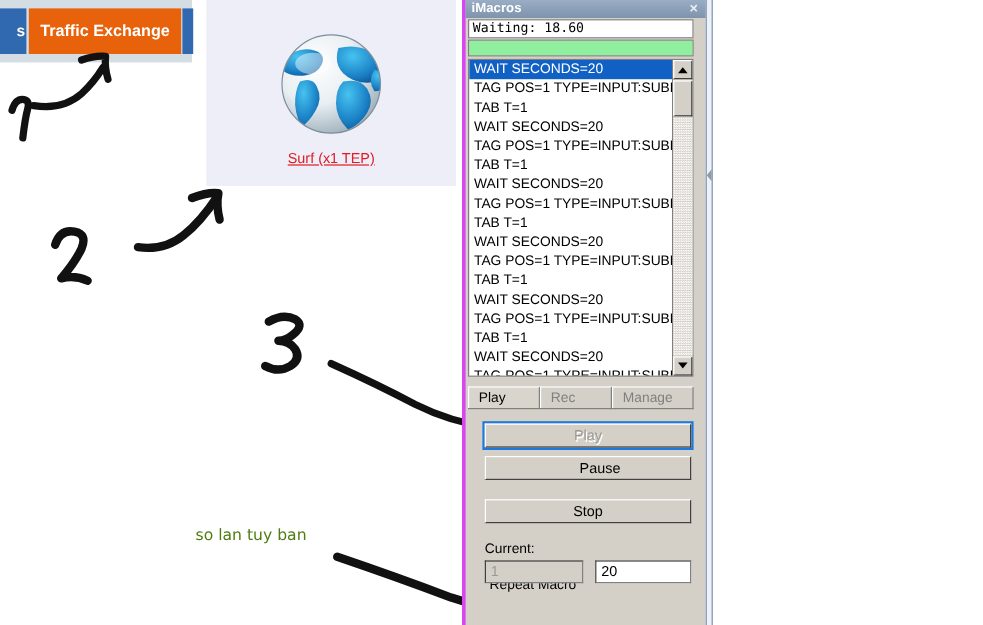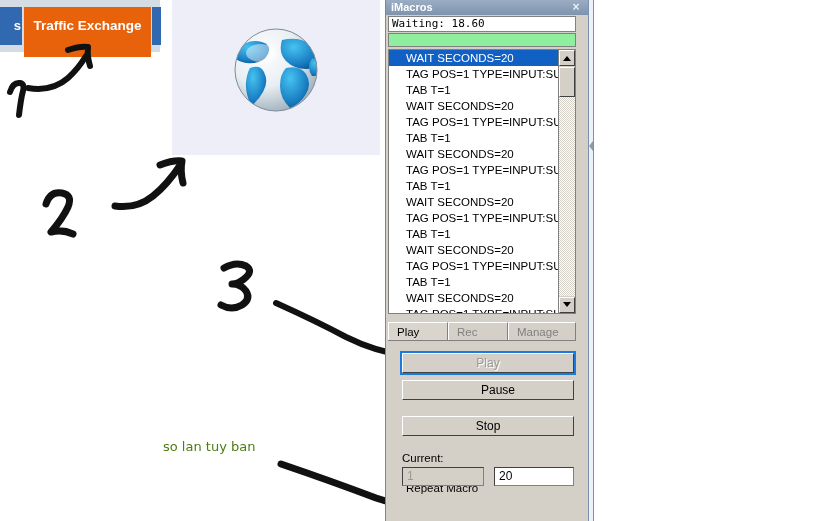--- a/index.html
+++ b/index.html
@@ -42,21 +42,21 @@
     font-size: 13px;
     line-height: 38px;
     text-align: right;
     padding-right: 1px;
     box-sizing: border-box;
     overflow: hidden;
   }
   .tab-orange {
     position: absolute;
     left: 24px; top: 7px;
-    width: 127px; height: 50px;
+    width: 127px; height: 38px;
     background: #e8620c;
     color: #ffffff;
     font-weight: bold;
     font-size: 13.5px;
     line-height: 38px;
     text-align: center;
     white-space: nowrap;
     overflow: hidden;
   }
   .tab-blue-right {
@@ -119,21 +119,21 @@
     left: 588px; top: 138px;
     width: 6px; height: 16px;
   }
 
   
   #imacros-panel {
     position: absolute;
     left: 385px; top: 0;
     width: 203px; height: 521px;
     background: #d4d0c8;
-    border-left: 1px solid #d946ef;
+    border-left: 3px solid #d946ef;
     box-sizing: border-box;
   }
   .im-titlebar {
     position: absolute;
     left: 0; top: 0;
     width: 203px; height: 15px;
     background: linear-gradient(to bottom, #9aadc4, #7e93ad);
     color: #ffffff;
     font-size: 11px;
     font-weight: bold;
@@ -192,21 +192,21 @@
   .im-list {
     position: absolute;
     left: 0; top: 0;
     width: 170px; height: 100%;
     overflow: hidden;
   }
   .im-list-item {
     height: 16px;
     line-height: 16px;
     font-size: 11.5px;
-    padding-left: 17px;
+    padding-left: 4px;
     white-space: nowrap;
     overflow: hidden;
     color: #000;
     box-sizing: border-box;
   }
   .im-list-item.selected {
     background: #1160c4;
     color: #ffffff;
   }
 
@@ -374,20 +374,21 @@
           <path d="M16 28 q12 -12 26 -8 q10 3 6 12 q-4 8 -14 9 q-12 1 -18 -4 z"></path>
           <path d="M30 46 q10 -4 14 4 q5 10 -1 20 q-5 9 -12 14 q-6 -14 -5 -24 q1 -9 4 -14 z"></path>
           <path d="M62 18 q16 -4 28 4 q10 7 8 16 q-2 9 -12 9 q-12 0 -20 -8 q-8 -8 -4 -21 z"></path>
           <path d="M66 46 q14 -3 20 6 q6 10 0 20 q-6 10 -16 14 q-10 -10 -10 -22 q0 -12 6 -18 z"></path>
           <path d="M92 36 q10 2 14 10 q-6 8 -14 8 q-6 -9 0 -18 z"></path>
         </g>
         <circle cx="56" cy="48" r="41" fill="none" stroke="#7d8e9a" stroke-width="1"></circle>
         <ellipse cx="41" cy="31" rx="15" ry="9" fill="#ffffff" opacity="0.45"></ellipse>
       </svg>
     </div>
+    <div class="surf-link">Surf (x1 TEP)</div>
   </div>
 
   <div id="annotations">
     <svg width="594" height="521" viewBox="0 0 594 521">
       <g fill="none" stroke="#111111" stroke-linecap="round" stroke-linejoin="round">
 
         <path d="M10 92 q3 -10 10 -9 q5 1 3 8 q-2 7 -4 24" stroke-width="6"></path>
 
         <path d="M28 88 q24 4 40 -10 q10 -9 18 -22" stroke-width="6"></path>
         <path d="M68 50 q12 -4 20 -3 q-1 9 2 19" stroke-width="6"></path>

